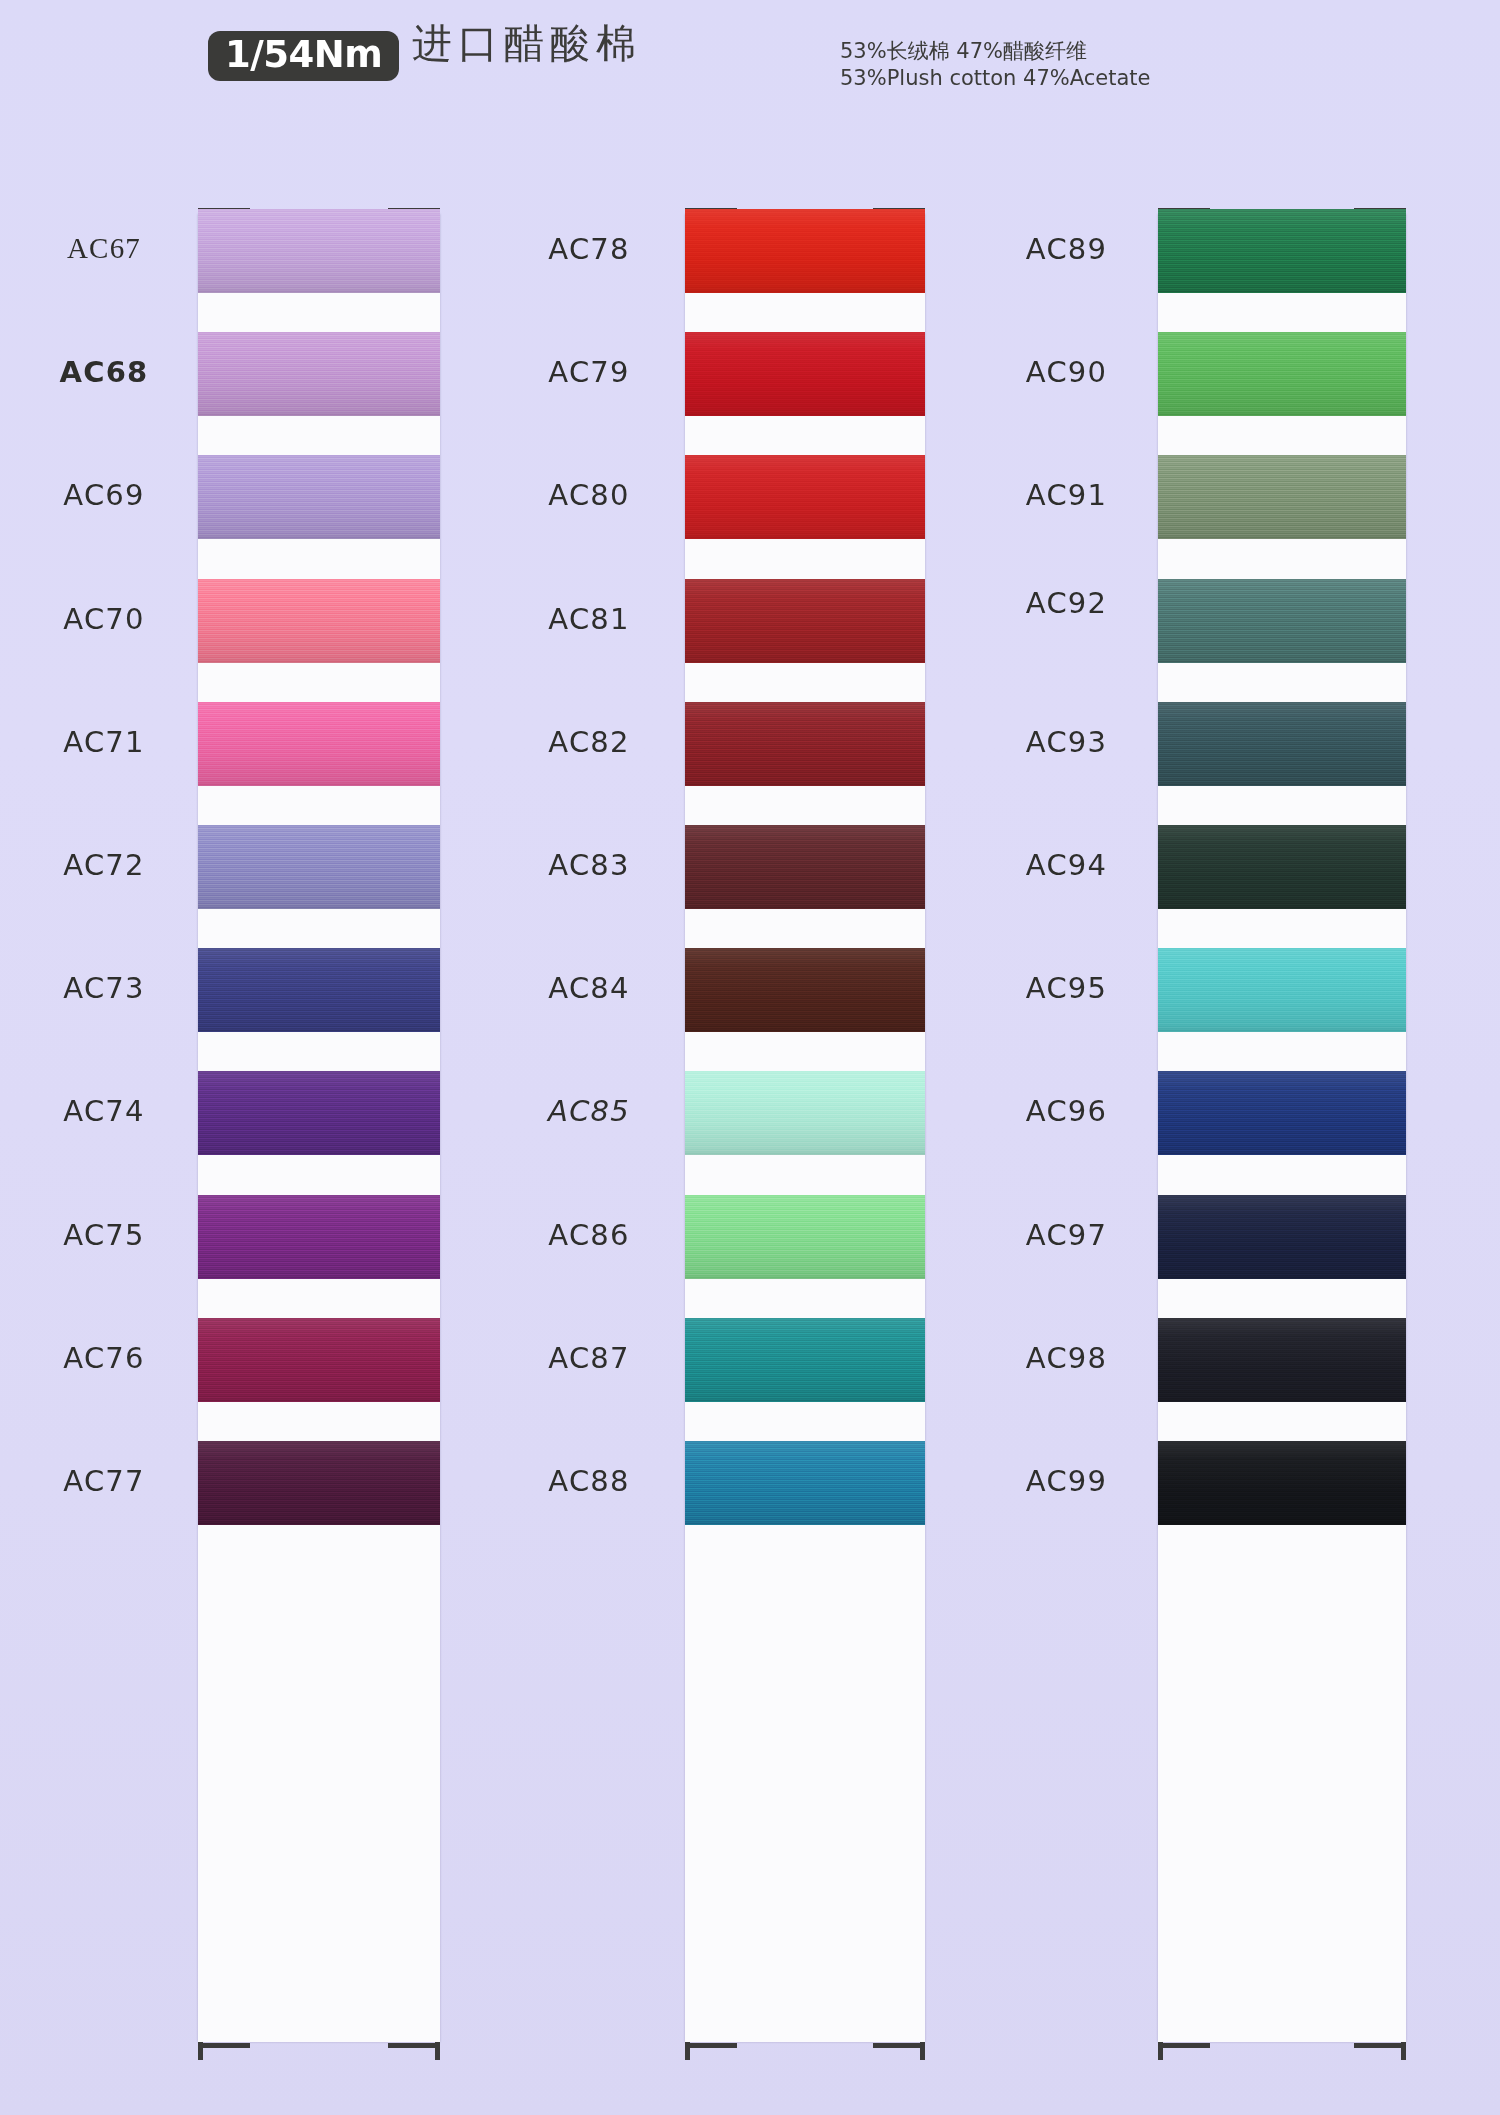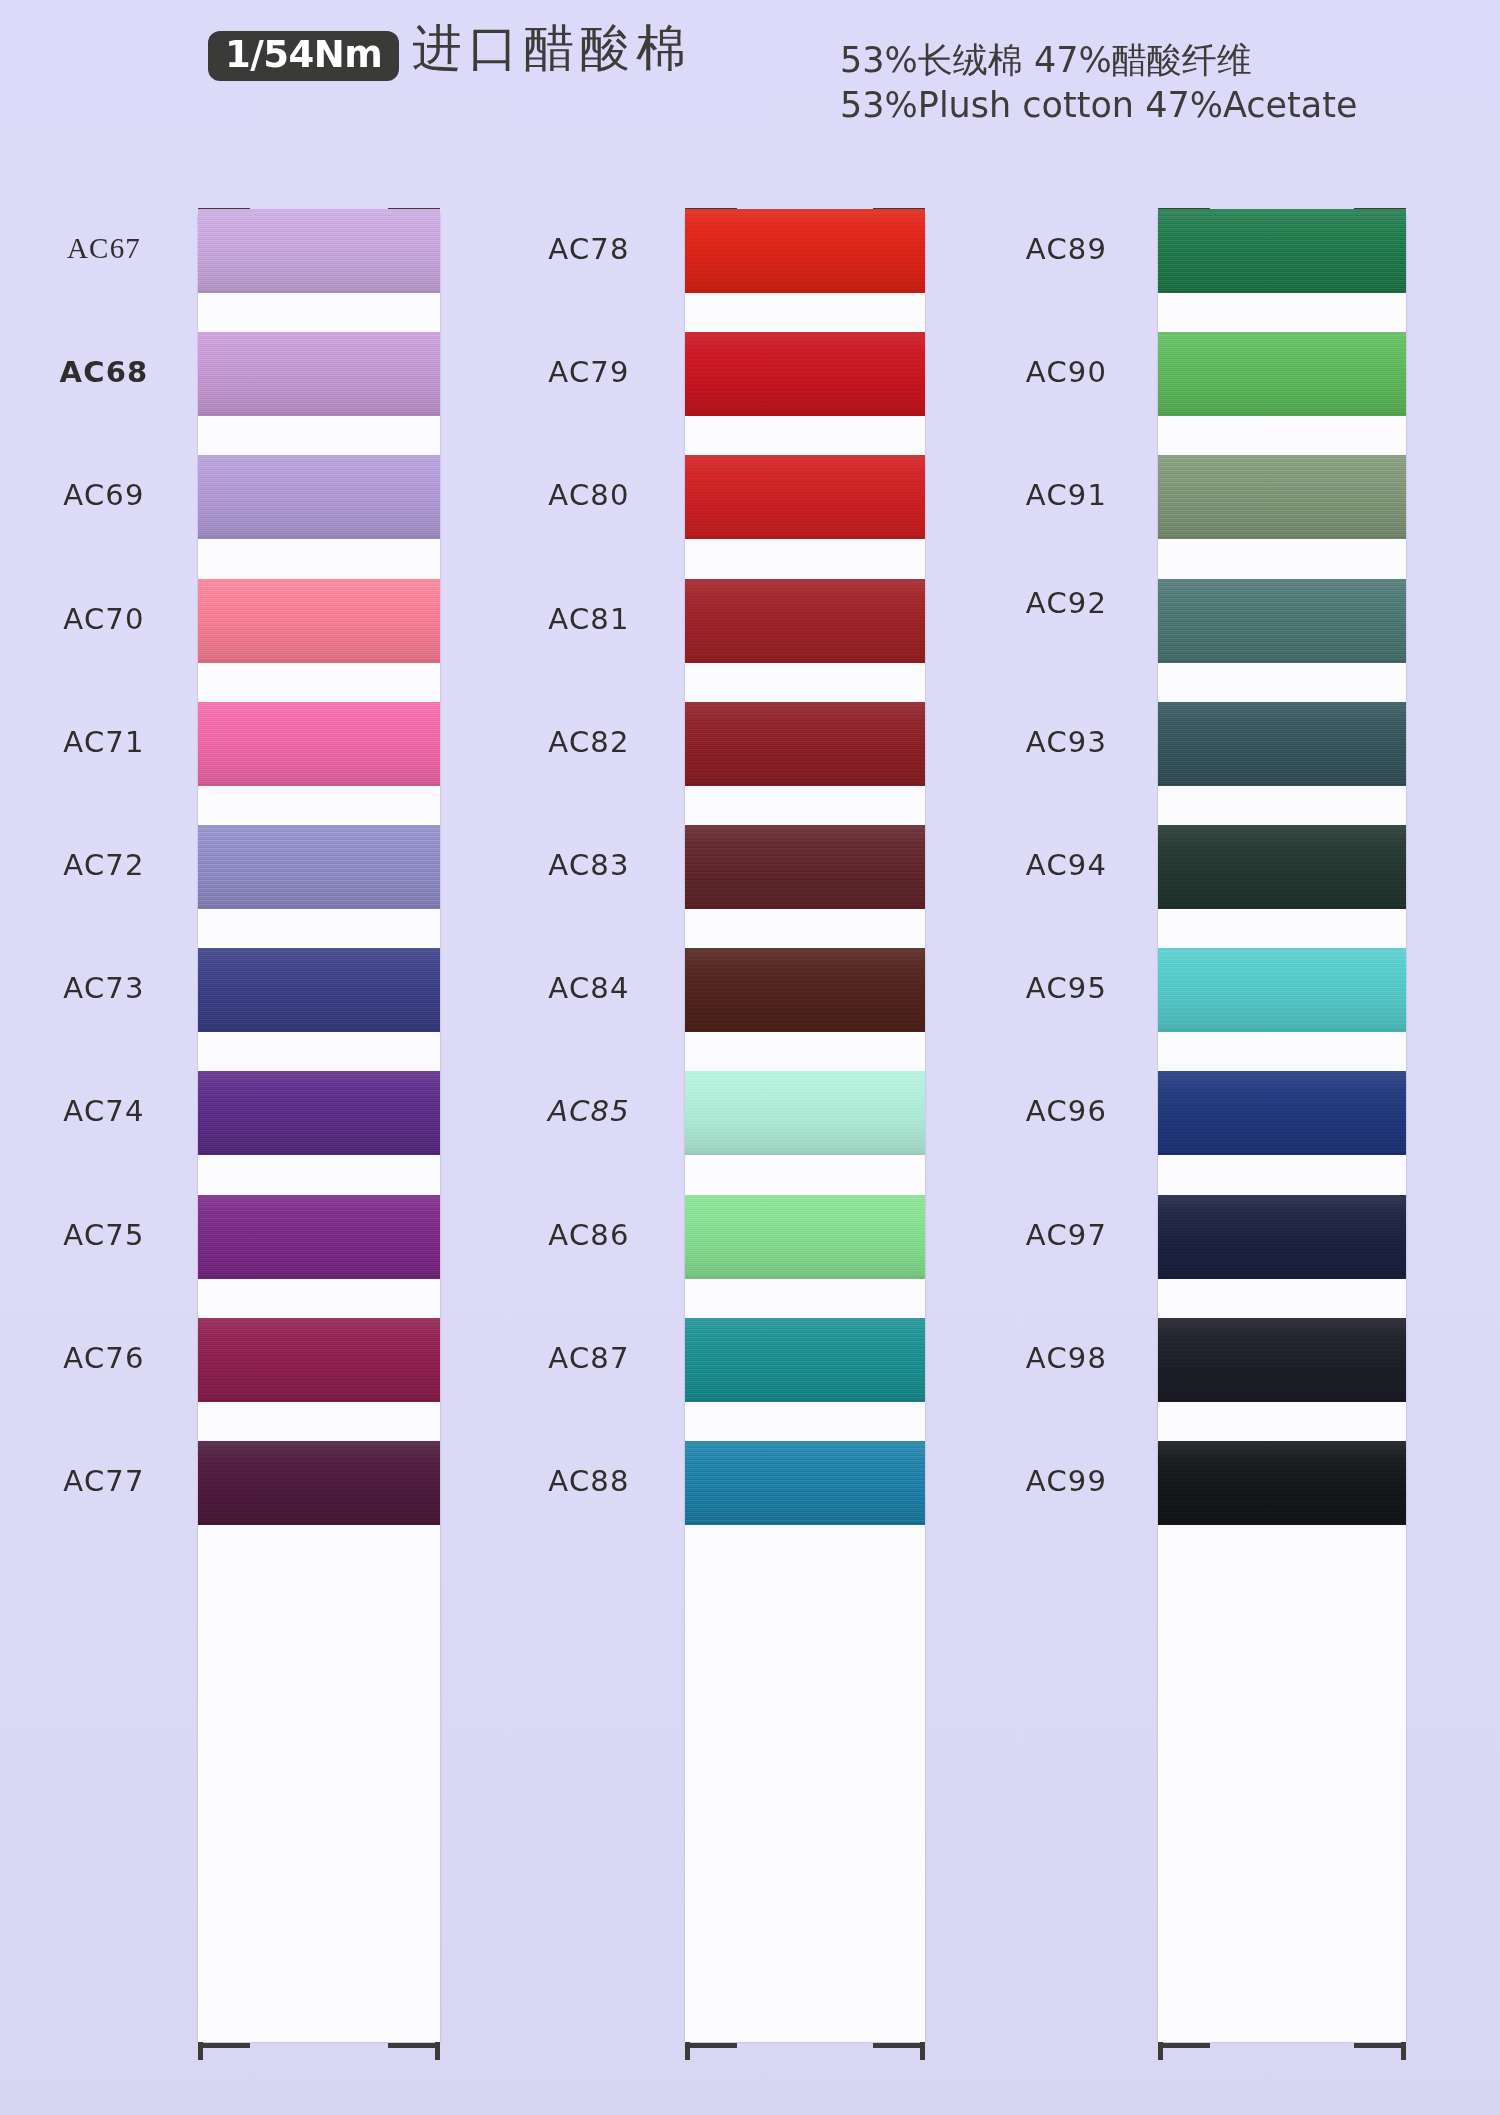--- a/index.html
+++ b/index.html
@@ -43,33 +43,33 @@
     font-size: 37px;
     font-weight: bold;
     letter-spacing: -0.5px;
     line-height: 1;
     font-family: "DejaVu Sans", sans-serif;
   }
   #product-title {
     position: absolute;
     left: 412px;
     top: 22px;
-    font-size: 50px;
+    font-size: 40px;
     color: #3c3c3a;
     letter-spacing: 6px;
     font-family: "DejaVu Sans", sans-serif;
     line-height: 1.05;
     white-space: nowrap;
   }
   #composition {
     position: absolute;
     left: 840px;
     top: 38px;
     color: #3c3c3a;
-    font-size: 35px;
+    font-size: 21px;
     line-height: 1.28;
     font-family: "DejaVu Sans", sans-serif;
     white-space: nowrap;
   }
   #composition .line { display:block; }
 
   
   .column {
     position: absolute;
     top: 0;

